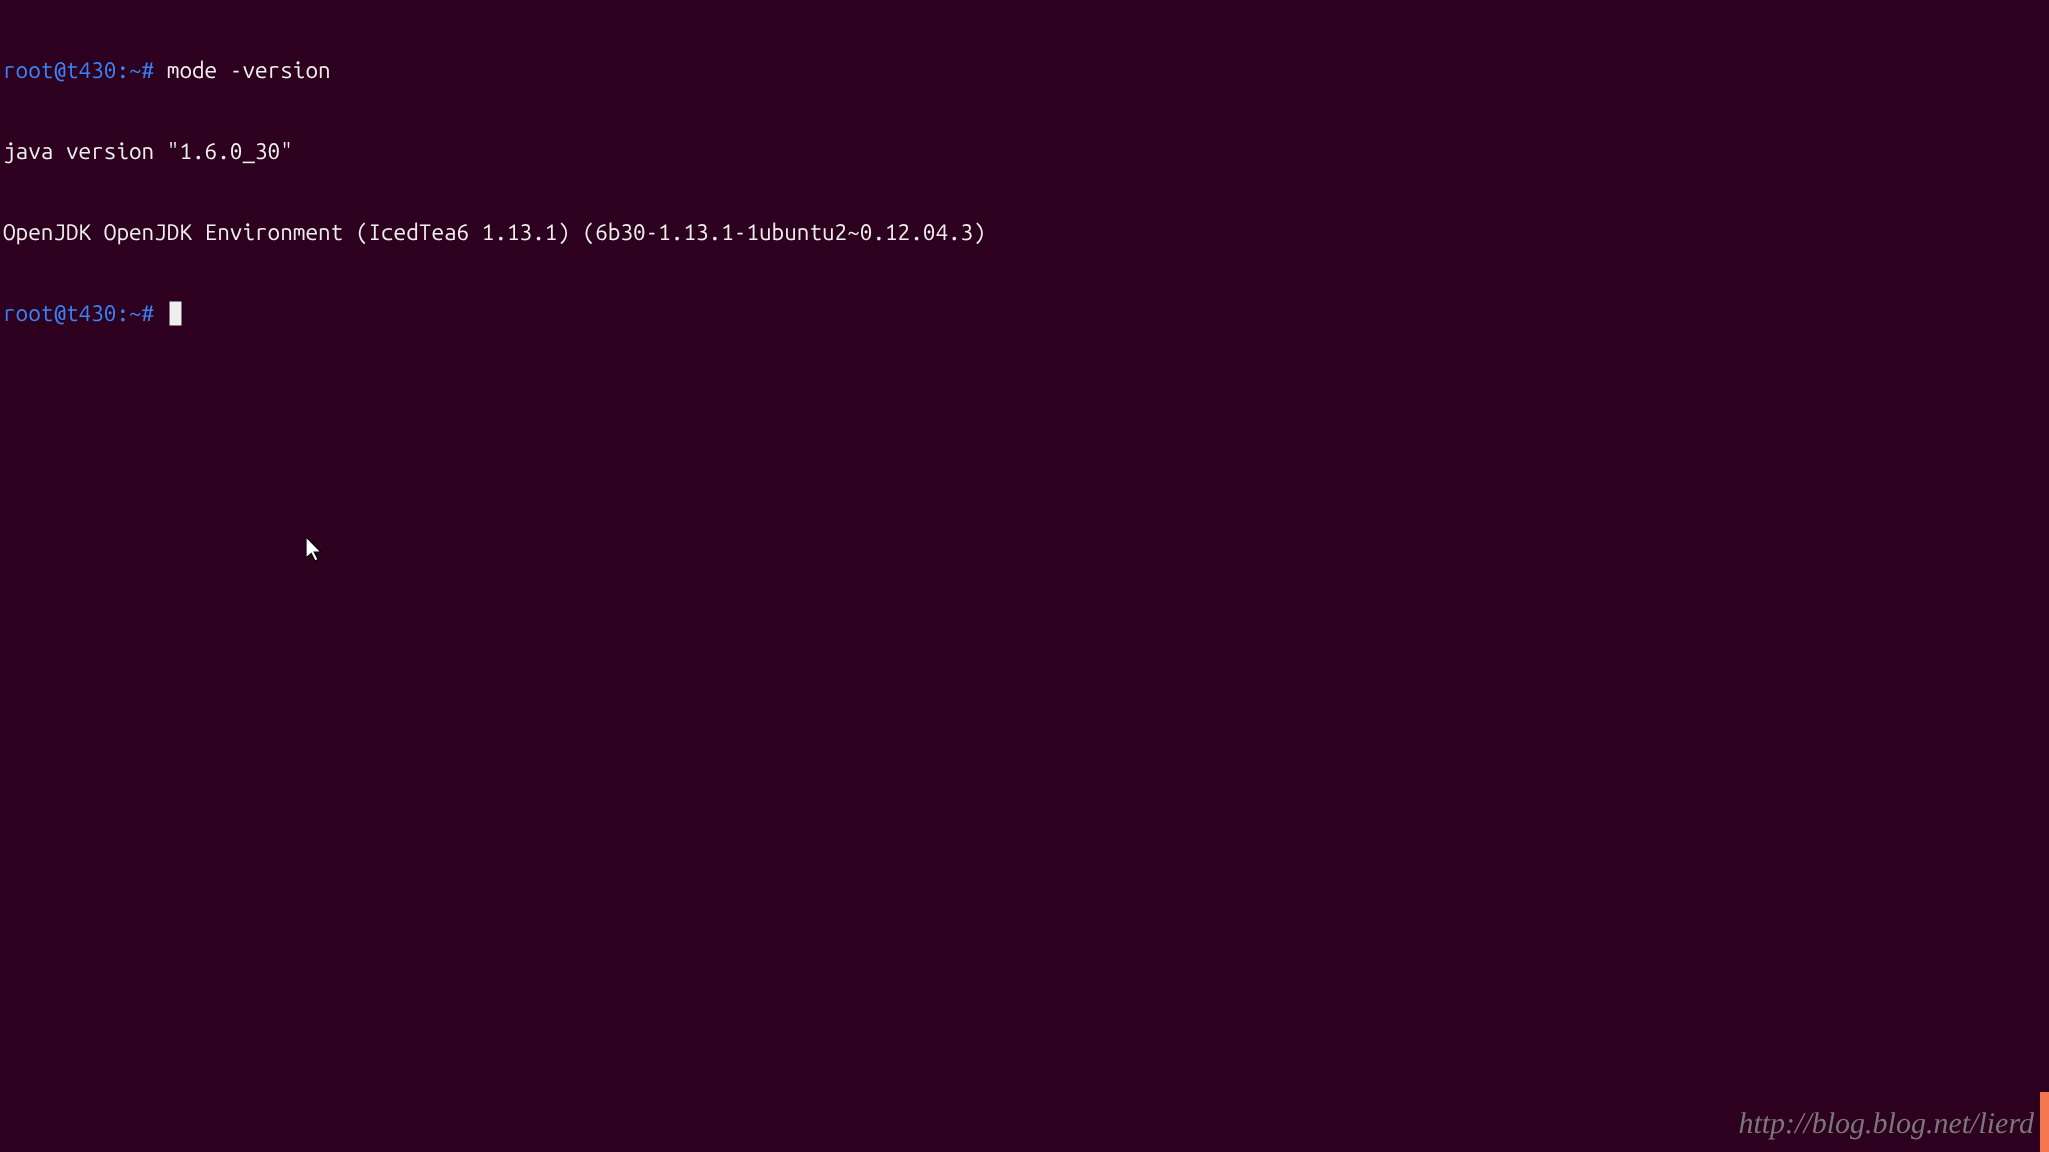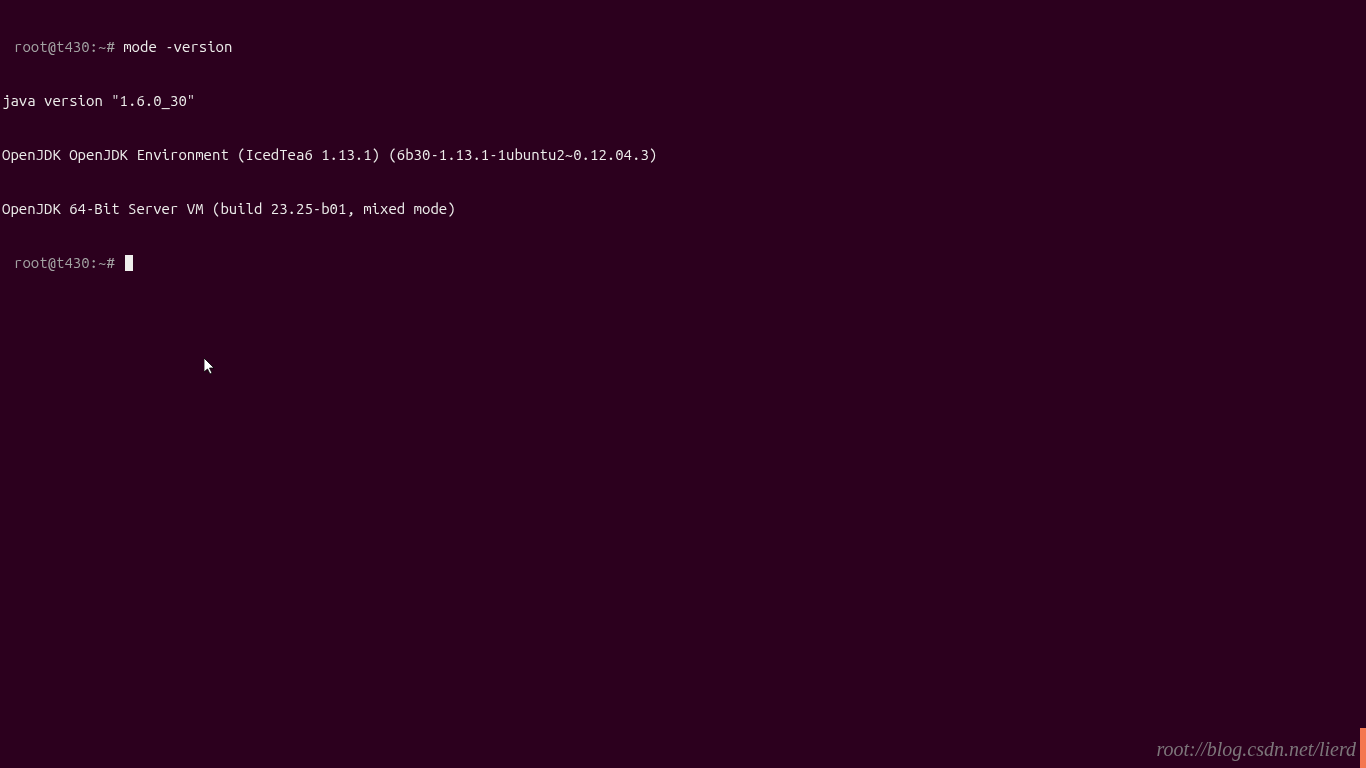--- a/index.html
+++ b/index.html
@@ -19,22 +19,21 @@
       position: relative;
     }
     .terminal {
       padding: 2px 2px;
       white-space: pre;
     }
     .line {
       display: block;
     }
     .prompt-user {
-      color: #a3a3a3;
-      margin-left: 12px;
+      color: #3b82f6;
     }
     .cursor {
       display: inline-block;
       width: 8px;
       height: 16px;
       background-color: #eeeeec;
       vertical-align: text-bottom;
       margin-left: 2px;
     }
     .mouse-pointer {
@@ -64,23 +63,22 @@
       background-color: #f47750;
     }
   </style>
 </head>
 <body>
 
 <div class="terminal">
   <span class="line"><span class="prompt-user">root@t430:~#</span><span> mode -version</span></span>
   <span class="line">java version "1.6.0_30"</span>
   <span class="line">OpenJDK OpenJDK Environment (IcedTea6 1.13.1) (6b30-1.13.1-1ubuntu2~0.12.04.3)</span>
-  <span class="line">OpenJDK 64-Bit Server VM (build 23.25-b01, mixed mode)</span>
   <span class="line"><span class="prompt-user">root@t430:~#</span><span> </span><span class="cursor"></span></span>
 </div>
 
 <svg class="mouse-pointer" viewBox="0 0 12 18">
   <path d="M0,0 L0,14 L3.5,11 L6,16 L8,15 L5.5,10 L10,10 Z" fill="#ffffff" stroke="#000000" stroke-width="0.8"></path>
 </svg>
 
-<div class="watermark">root://blog.csdn.net/lierd</div>
+<div class="watermark">http://blog.blog.net/lierd</div>
 
 <div class="scrollbar-corner"></div>
 
 </body></html>

